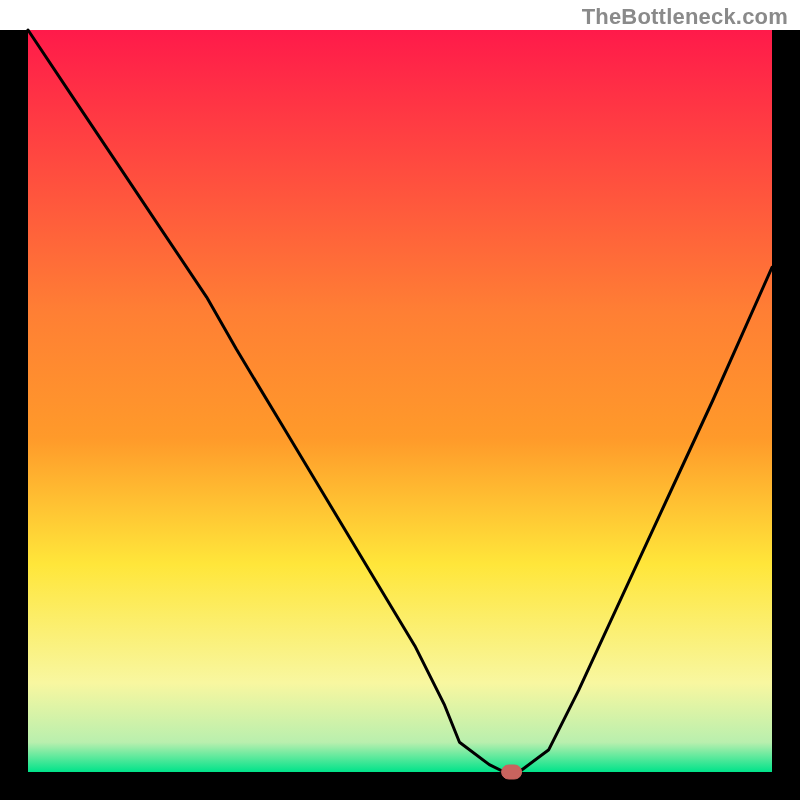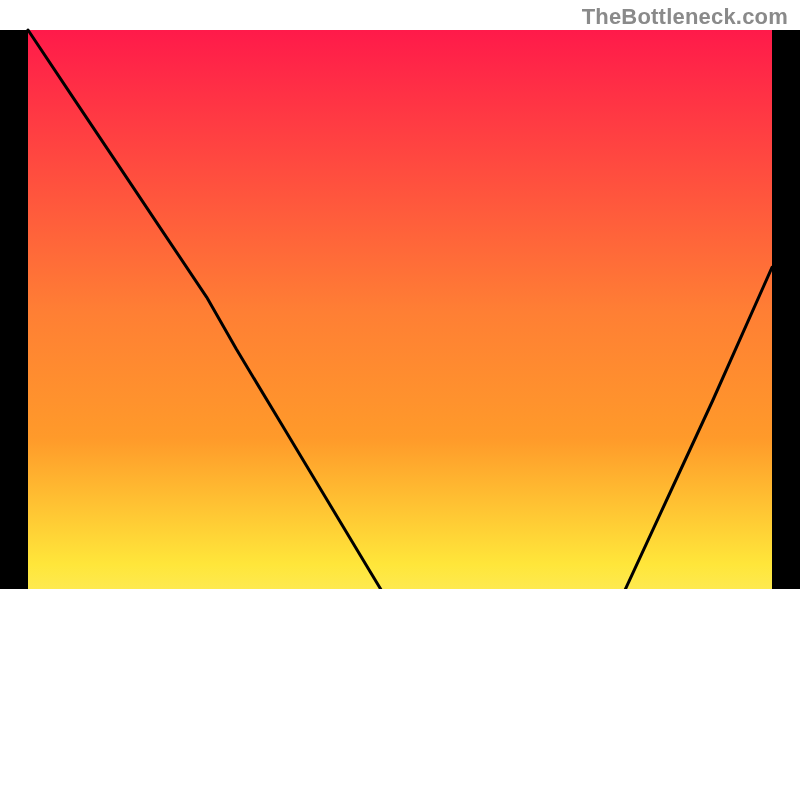--- a/index.html
+++ b/index.html
@@ -3,21 +3,21 @@
 <meta charset="utf-8">
 <style>
   body {
     margin: 0;
     padding: 0;
     background: #fff;
     font-family: Arial, Helvetica, sans-serif;
   }
   .chart-wrap {
     width: 800px;
-    height: 589px;
+    height: 800px;
     position: relative;
   }
   svg { display: block; }
   .watermark {
     position: absolute;
     top: 4px;
     right: 12px;
     font-size: 22px;
     font-weight: bold;
     color: #8a8a8a;

